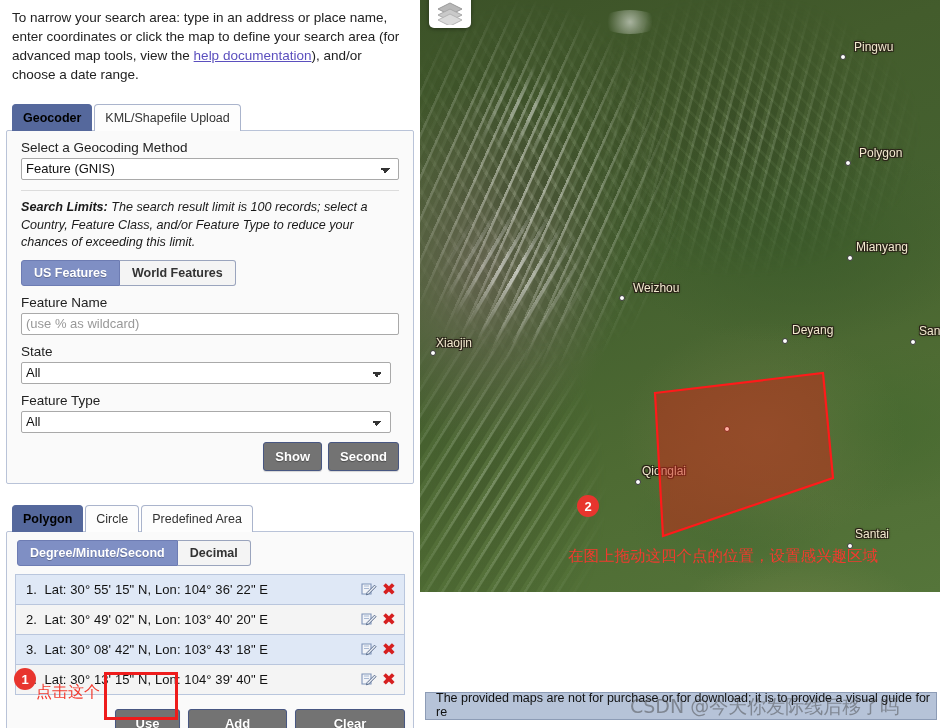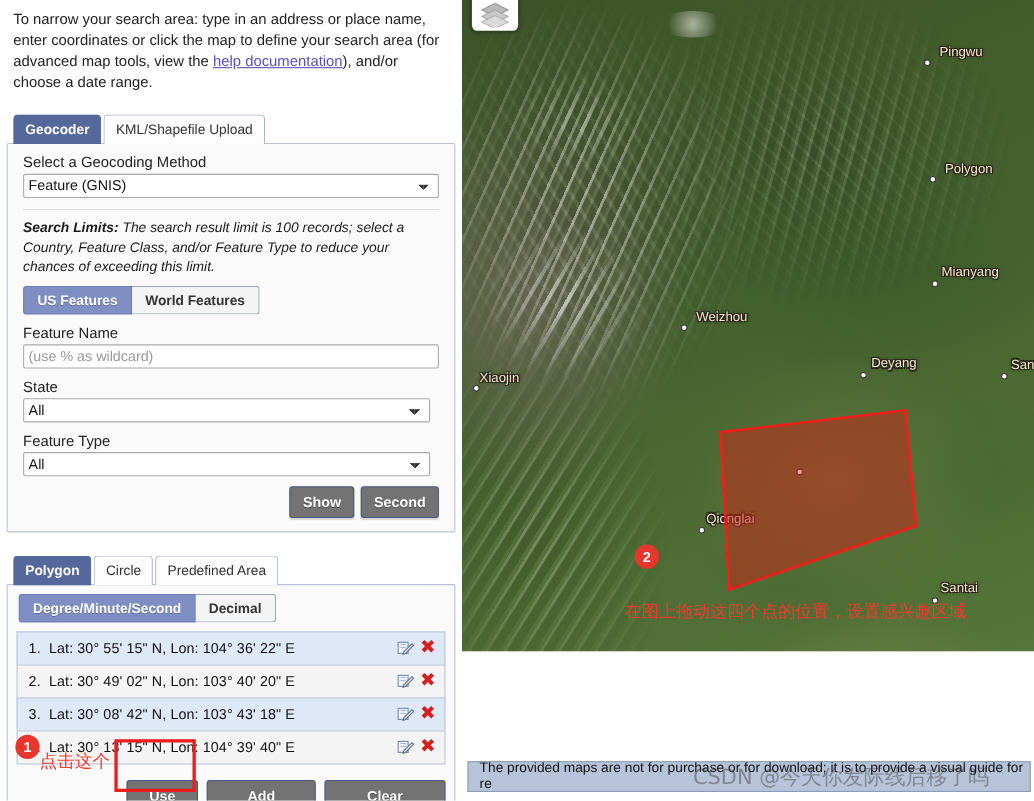--- a/index.html
+++ b/index.html
@@ -23,21 +23,21 @@
   .intro a { color:#5b4fbe; text-decoration:underline; }
 
   
   .tabbar { display:flex; align-items:flex-end; padding:0 0 0 12px; margin-top:6px; position:relative; z-index:3;}
   .tab {
     font-size:12.5px; font-weight:bold; padding:5px 10px 5px 10px;
     border:1px solid #aab4cc; border-bottom:none;
     border-radius:4px 4px 0 0; background:#fdfdfd; color:#333;
     margin-right:2px; line-height:1.3;
   }
-  .tab.active { background:#55689c; color:#ffffff; border-color:#55689c; }
+  .tab.active { background:#55689c; color:#000000; border-color:#55689c; }
   .tab.plain { font-weight:normal;margin-top:11px; }
 
   .panel-box {
     margin:0 6px 0 6px; border:1px solid #b9c3d8; background:#fafafa;
     position:relative; top:-1px; border-radius:2px;
   }
 
   .fieldrow { padding:0 14px; }
   .flabel { font-size:13.5px; color:#222; margin:9px 0 3px 0; }
   .sel {

